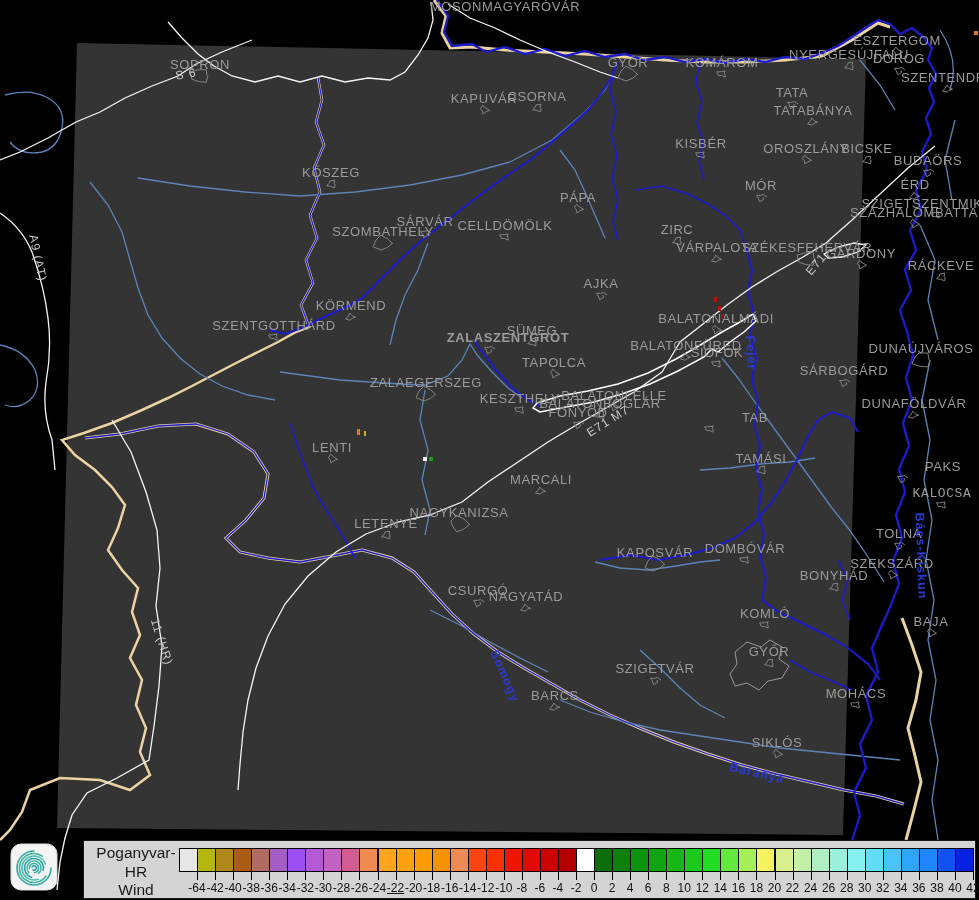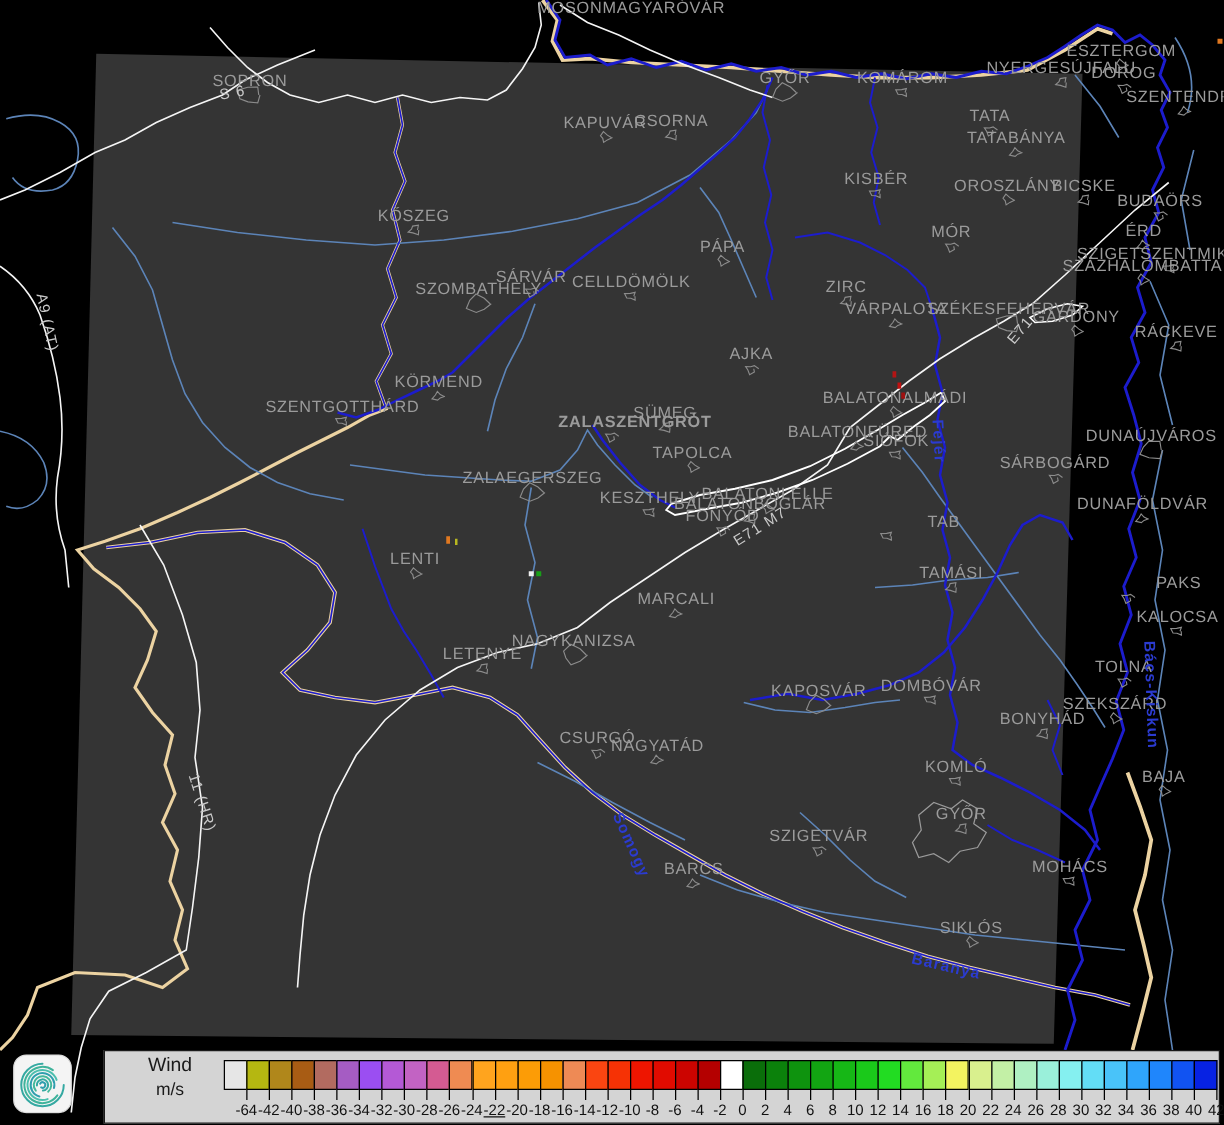--- a/index.html
+++ b/index.html
@@ -233,21 +233,21 @@
       <div class="city-label" style="left: 520px; top: 398px;">KESZTHELY</div>
       <div class="city-label" style="left: 614px; top: 395px;">BALATONLELLE</div>
       <div class="city-label" style="left: 600px; top: 403px;">BALATONBOGLÁR</div>
       <div class="city-label" style="left: 578px; top: 412px;">FONYÓD</div>
       <div class="city-label" style="left: 914px; top: 403px;">DUNAFÖLDVÁR</div>
       <div class="city-label" style="left: 710px; top: 417px; margin-left: 45px;">TAB</div>
       <div class="city-label" style="left: 332px; top: 447px;">LENTI</div>
       <div class="city-label" style="left: 761px; top: 458px;">TAMÁSI</div>
       <div class="city-label" style="left: 943px; top: 466px;">PAKS</div>
       <div class="city-label" style="left: 541px; top: 479px;">MARCALI</div>
-      <div class="city-label" style="left: 942px; top: 493px;">KALOCSA</div>
+      <div class="city-label" style="left: 942px; top: 493px; font-family: Liberation Mono, monospace;">KALOCSA</div>
       <div class="city-label" style="left: 459px; top: 512px;">NAGYKANIZSA</div>
       <div class="city-label" style="left: 386px; top: 523px;">LETENYE</div>
       <div class="city-label" style="left: 899px; top: 533px;">TOLNA</div>
       <div class="city-label" style="left: 655px; top: 552px;">KAPOSVÁR</div>
       <div class="city-label" style="left: 745px; top: 548px;">DOMBÓVÁR</div>
       <div class="city-label" style="left: 892px; top: 563px;">SZEKSZÁRD</div>
       <div class="city-label" style="left: 834px; top: 575px;">BONYHÁD</div>
       <div class="city-label" style="left: 478px; top: 590px;">CSURGÓ</div>
       <div class="city-label" style="left: 526px; top: 596px;">NAGYATÁD</div>
       <div class="city-label" style="left: 765px; top: 613px;">KOMLÓ</div>
@@ -284,20 +284,21 @@
     <path d="M 0,-12 A 12,12 0 1 0 12,0" stroke="#4cbfae" stroke-width="1.6" transform="rotate(70)"></path>
     <path d="M 0,-9.5 A 9.5,9.5 0 1 0 9.5,0" stroke="#2f9fae" stroke-width="1.6" transform="rotate(105)"></path>
     <path d="M 0,-7 A 7,7 0 1 0 7,0" stroke="#44b89c" stroke-width="1.6" transform="rotate(140)"></path>
     <path d="M 0,-4.5 A 4.5,4.5 0 1 0 4.5,0" stroke="#35a9a2" stroke-width="1.6" transform="rotate(175)"></path>
     <path d="M 0,-2.2 A 2.2,2.2 0 1 0 2.2,0" stroke="#2f9fae" stroke-width="1.6" transform="rotate(210)"></path>
   </g>
 </svg>
 
 <div id="legend">
   <div id="legend-text">
+    <div id="legend-model">Poganyvar-HR</div>
     <div id="legend-var">Wind</div>
     <div id="legend-units">m/s</div>
   </div>
   <div id="colorbar">
         <div class="cbar-cell" style="left: 0px; width: 19.0455px; background: rgb(230, 230, 230);"></div>
         <div class="cbar-tick" style="left: 18.0455px;"></div>
         <div class="cbar-label" style="left: 18.0455px;">-64</div>
         <div class="cbar-cell" style="left: 18.0455px; width: 19.0455px; background: rgb(181, 183, 17);"></div>
         <div class="cbar-tick" style="left: 36.0909px;"></div>
         <div class="cbar-label" style="left: 36.0909px;">-42</div>

